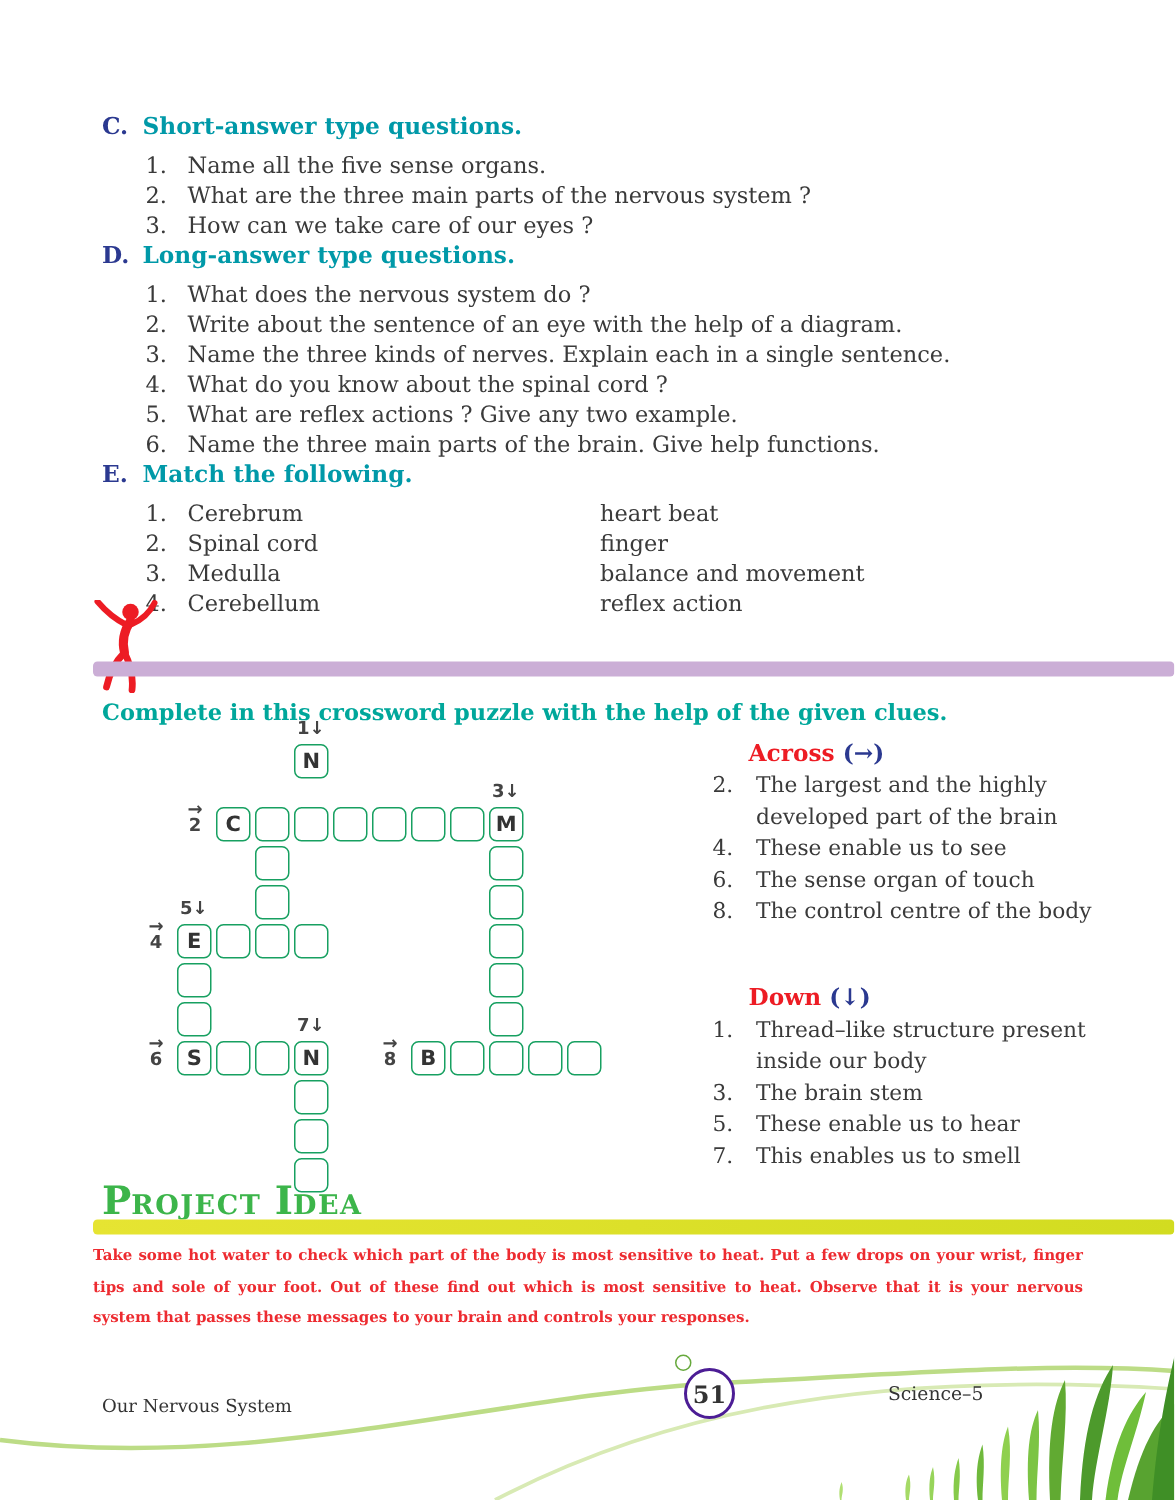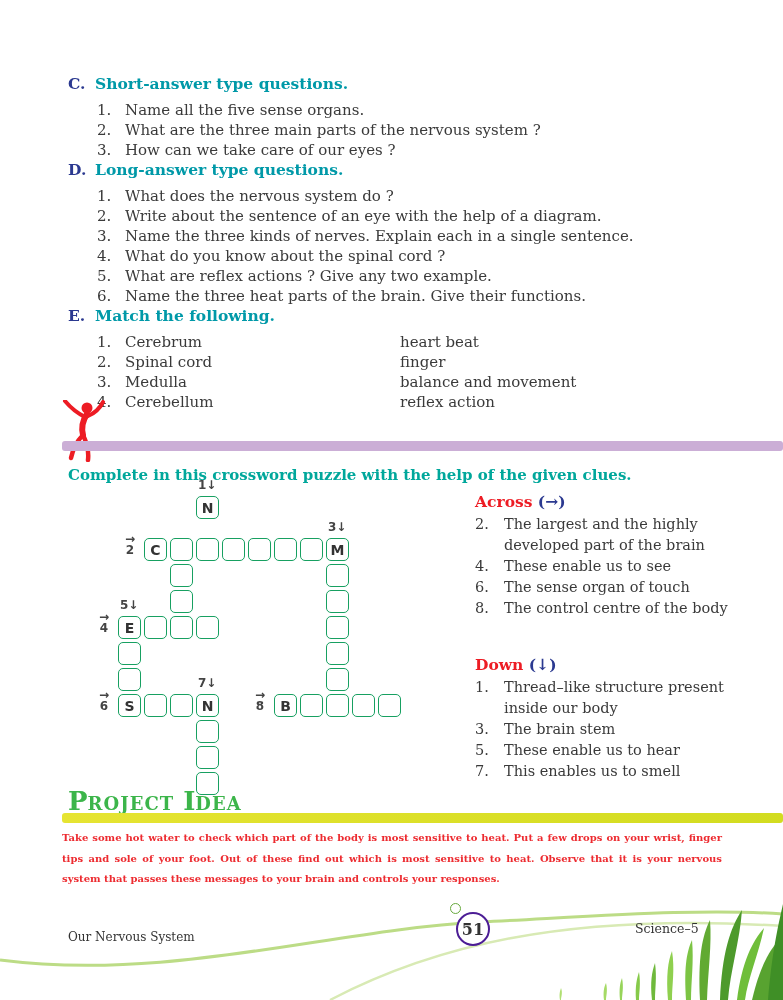--- a/index.html
+++ b/index.html
@@ -34,21 +34,21 @@
         font-family:"DejaVu Sans",sans-serif;font-weight:bold;font-size:14px;color:#333;box-sizing:border-box;}
   .cw-label{position:absolute;font-family:"DejaVu Sans",sans-serif;font-weight:600;color:#444;font-size:12px;}
   .cw-label.across{display:flex;flex-direction:column;align-items:center;width:22px;line-height:10px;gap:1px;}
   .cw-label.down{display:flex;align-items:flex-start;line-height:13px;}
 
   
   .clues{position:absolute;width:268px;font-size:14.5px;}
   .clues.across-panel{left:475px;top:492px;}
   .clues.down-panel{left:475px;top:655px;}
   .clue-head{font-weight:bold;font-size:15.5px;margin-bottom:3px;}
-  .clue-head .t{color:#ed1c24;}
+  .clue-head .t{color:#ed1c24;margin-left:24px;}
   .clue-head .a{color:#2b3990;}
   .clue-row{display:flex;line-height:21px;}
   .clue-num{width:29px;flex:none;}
   .clue-text{flex:1;}
 
   
   .project-head{position:absolute;left:68px;top:789px;color:#3cb54a;font-weight:bold;line-height:24px;white-space:nowrap;}
   .ph-big{font-size:26px;}
   .ph-sm{font-size:18px;letter-spacing:1px;}
   .ph-space{display:inline-block;width:9px;}
@@ -58,21 +58,21 @@
         font-size:10px;line-height:20.5px;color:#ed2b30;text-align:justify;}
 
   
   .footer-decor{position:absolute;left:0;top:860px;width:783px;height:140px;pointer-events:none;}
   .footer-left{position:absolute;left:68px;top:930px;font-size:12px;color:#333;}
   .page-circle{position:absolute;left:456px;top:912px;width:34px;height:34px;border:2px solid #4c1d95;
         border-radius:50%;background:#fff;display:flex;align-items:center;justify-content:center;
         font-weight:bold;font-size:16px;color:#333;z-index:2;box-sizing:border-box;}
   .page-circle-dot{position:absolute;left:450px;top:903px;width:11px;height:11px;border:1.5px solid #67a93d;
         border-radius:50%;background:#fff;z-index:2;box-sizing:border-box;}
-  .footer-right{position:absolute;left:592px;top:921px;font-size:12.5px;color:#333;margin-left:43px;}
+  .footer-right{position:absolute;left:592px;top:921px;font-size:12.5px;color:#333;}
 </style>
 </head>
 <body>
 
 <div class="page">
 
   <div class="qa">
 
     <div class="sec-head">
       <span class="sec-letter">C.</span>
@@ -122,21 +122,21 @@
           <span class="qtext">What do you know about the spinal cord ?</span>
         </div>
 
         <div class="qrow">
           <span class="qnum">5.</span>
           <span class="qtext">What are reflex actions ? Give any two example.</span>
         </div>
 
         <div class="qrow">
           <span class="qnum">6.</span>
-          <span class="qtext">Name the three heat parts of the brain. Give their functions.</span>
+          <span class="qtext">Name the three main parts of the brain. Give help functions.</span>
         </div>
       </div>
 
     <div class="sec-head">
       <span class="sec-letter">E.</span>
       <span class="sec-title">Match the following.</span>
     </div>
     <div>
 
         <div class="qrow match">

